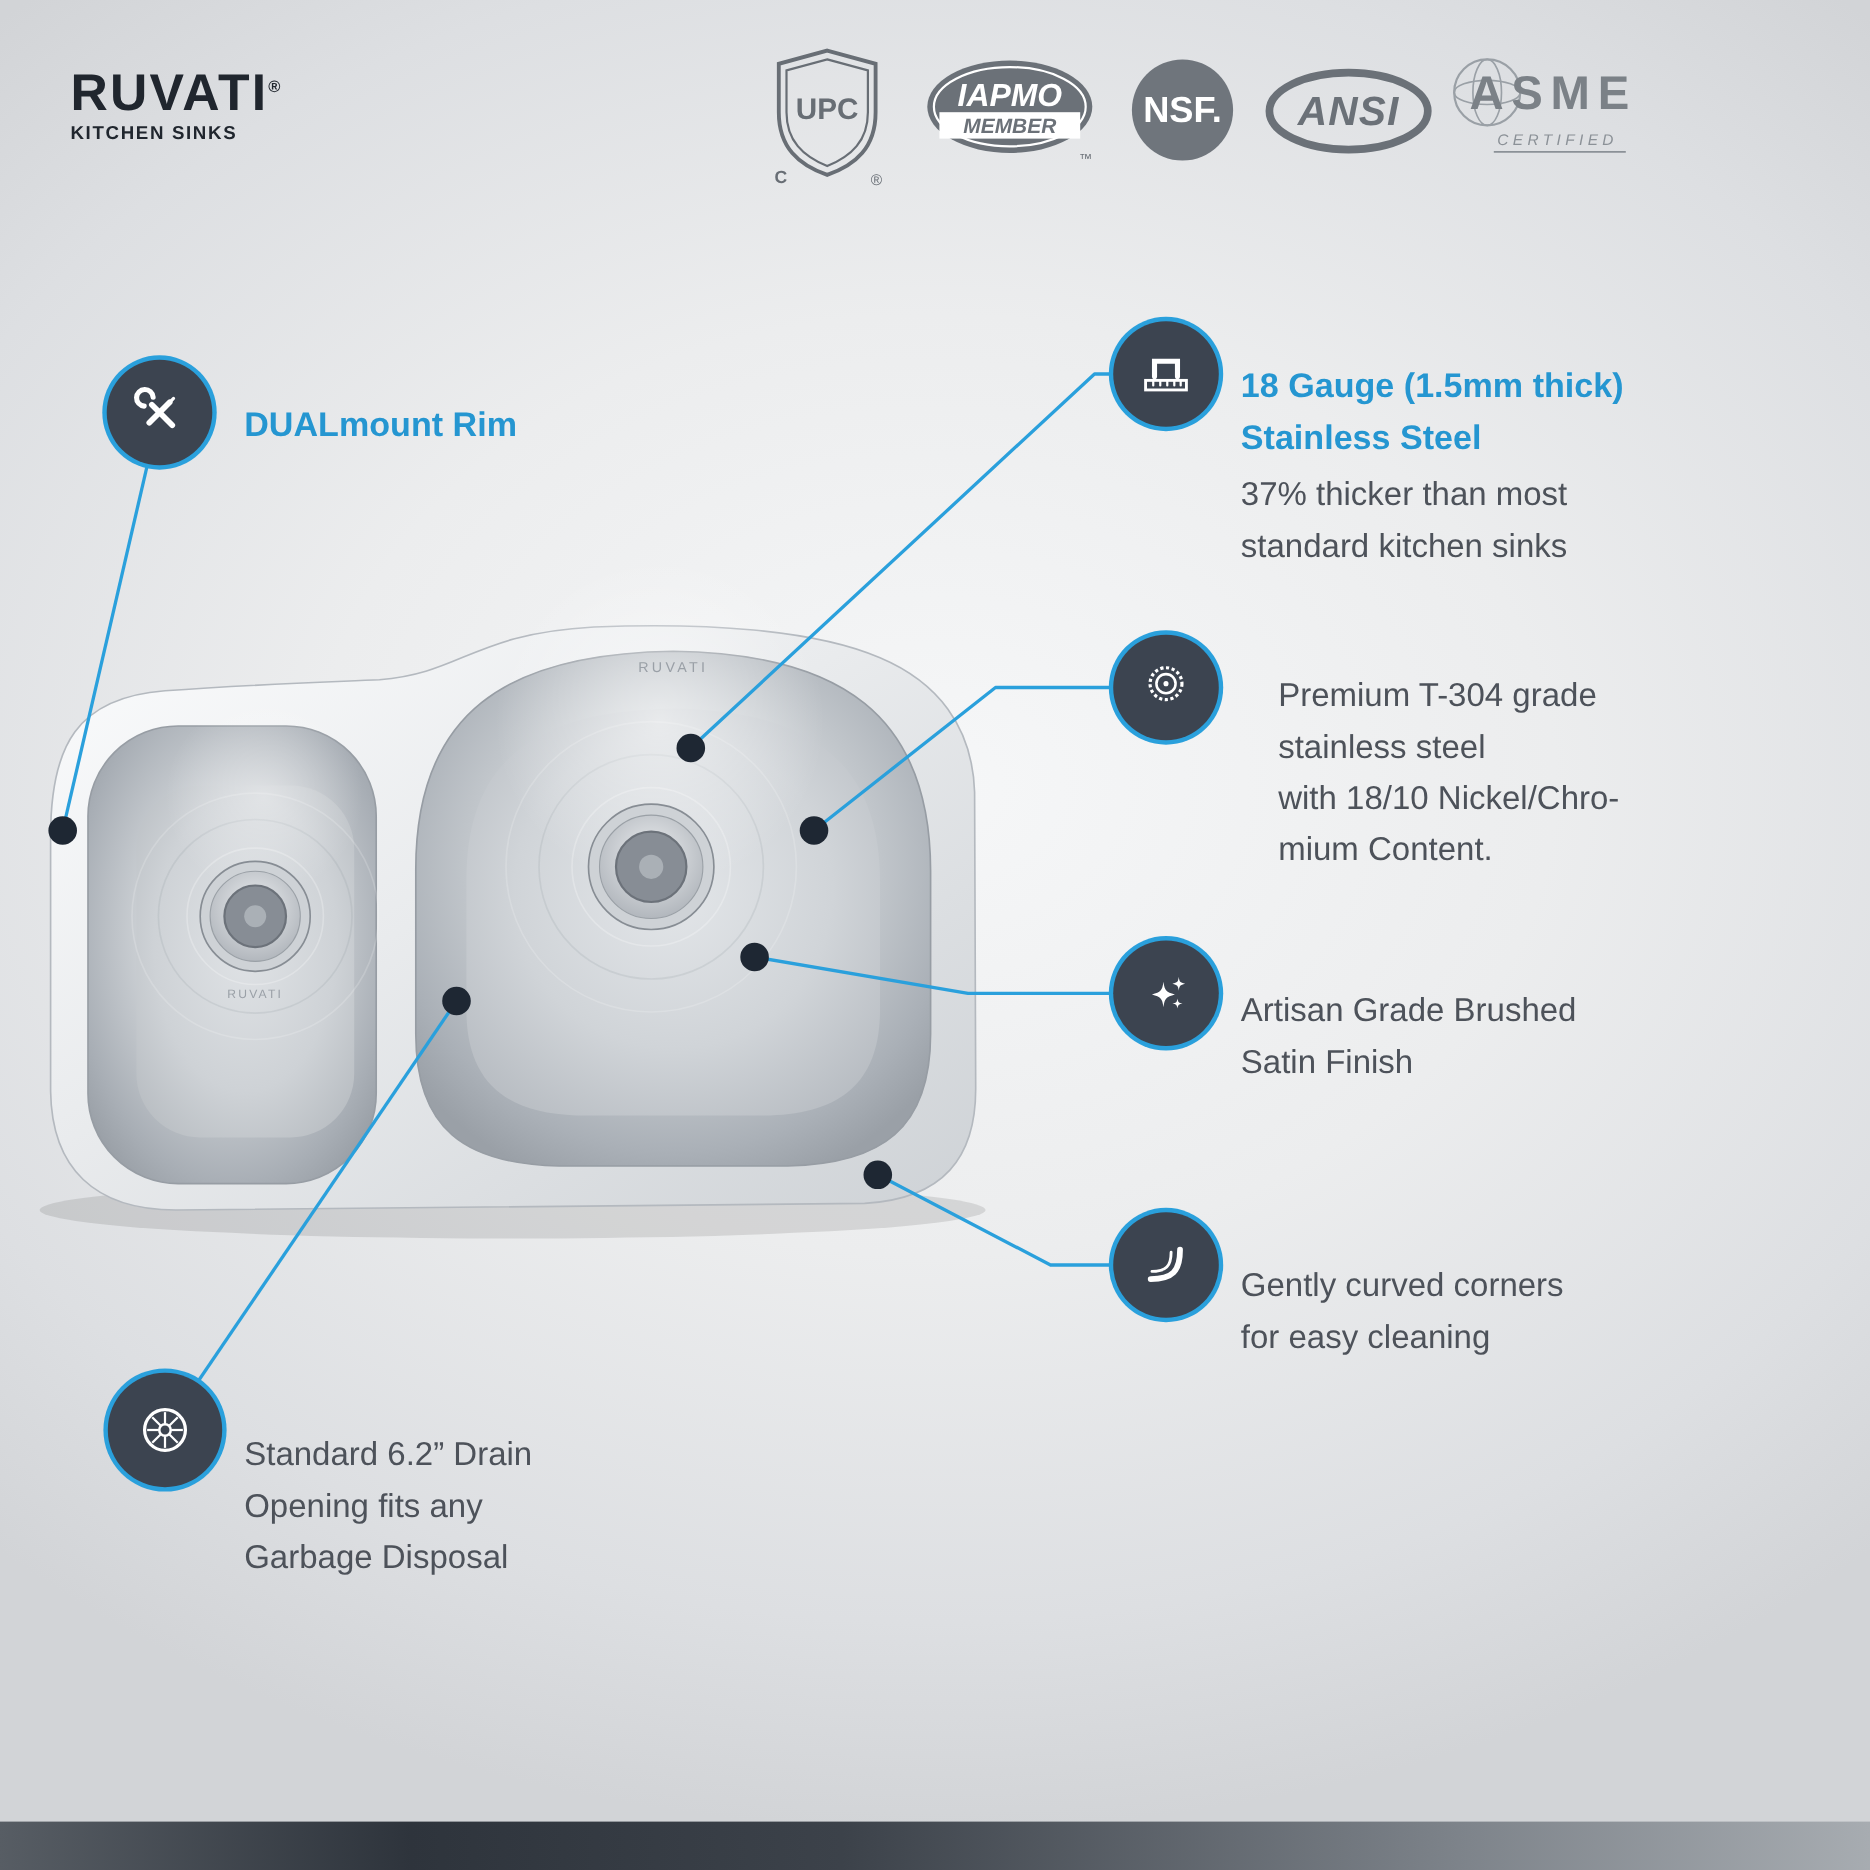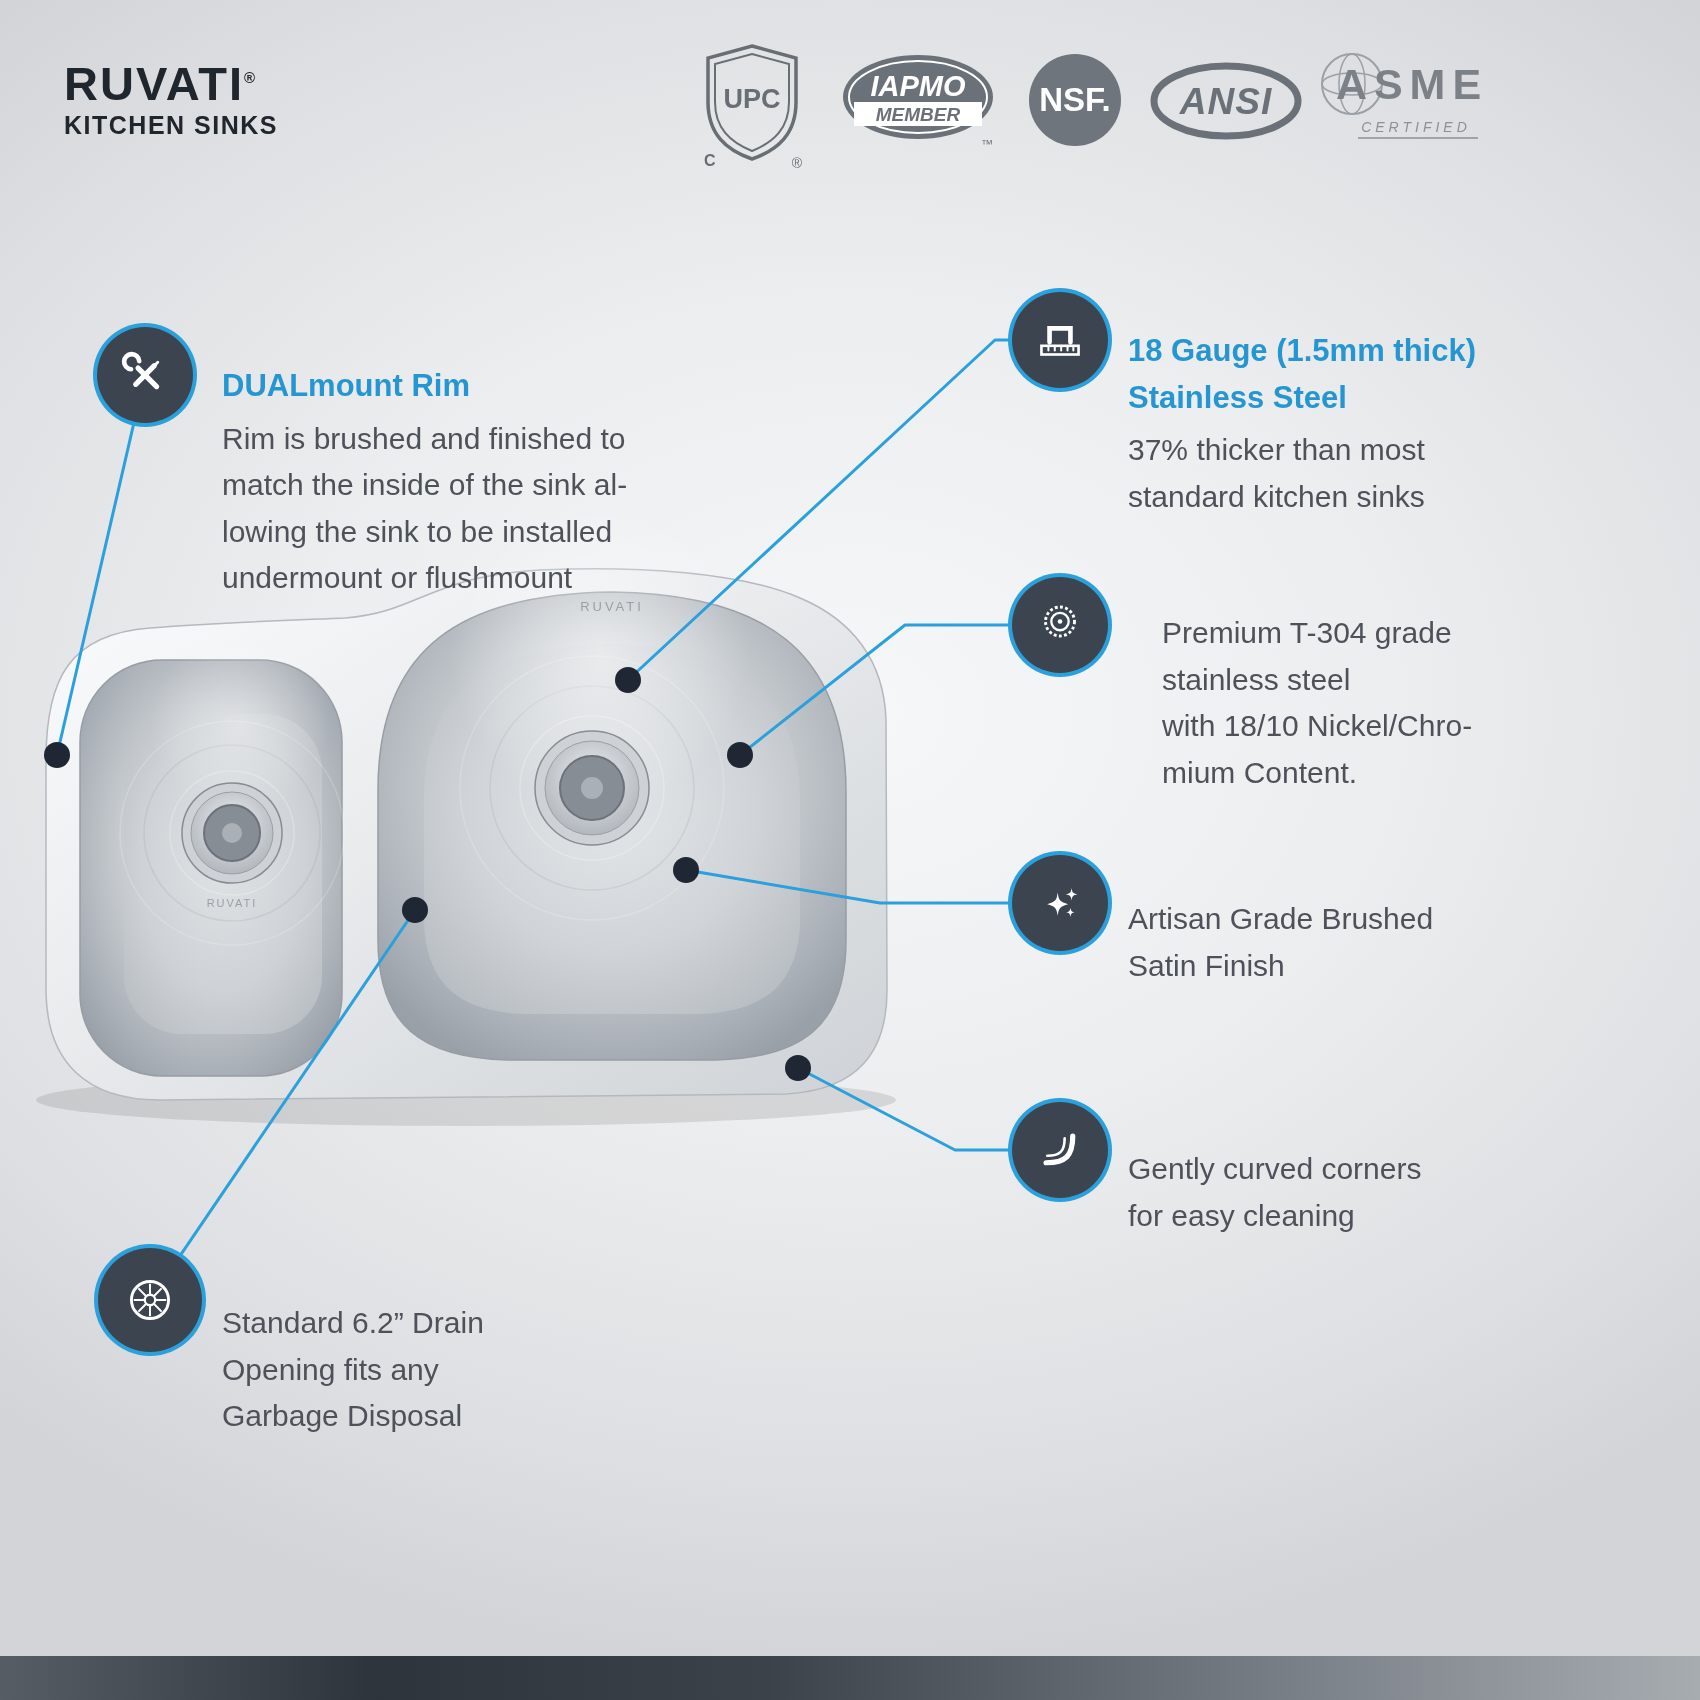--- a/index.html
+++ b/index.html
@@ -9,21 +9,21 @@
     font-family:"Liberation Sans", sans-serif;
   }
   .bottom-bar {
     position:absolute; left:0; bottom:0; width:100%; height:44px; z-index:4;
     background: linear-gradient(90deg, #575d64 0%, #2e343c 22%, #3c424a 45%, #7d838a 78%, #a7acb1 100%);
   }
   
   .logo { position:absolute; left:64px; top:60px; color:#20262e; z-index:2; }
   .logo-brand { font-size:47px; font-weight:bold; letter-spacing:2px; line-height:1; }
   .logo-reg { font-size:15px; vertical-align:super; font-weight:bold; }
-  .logo-tag { font-size:25px; font-weight:bold; letter-spacing:1.5px; margin-top:4px; }
+  .logo-tag { font-size:17px; font-weight:bold; letter-spacing:1.5px; margin-top:4px; }
   
   .cert { position:absolute; z-index:2; }
   .cert text { font-family:"Liberation Sans", sans-serif; }
   
   .icon-circle {
     position:absolute; width:96px; height:96px; border-radius:50%;
     background:#3c4450; box-shadow:0 0 0 4px #2aa0dc;
     display:flex; align-items:center; justify-content:center; z-index:3;
   }
   .icon-circle svg { width:58px; height:58px; display:block; }
@@ -249,24 +249,20 @@
           <line x1="57" y1="57" x2="70" y2="70"></line>
           <line x1="70" y1="30" x2="57" y2="43"></line>
           <line x1="43" y1="57" x2="30" y2="70"></line>
         </g>
       </g>
     </svg>
   </div>
 
   <div class="callout-text" style="left:222px; top:315px; width:470px;">
     <p class="co-title">DUALmount Rim</p>
-    <p class="co-body">Rim is brushed and finished to
-match the inside of the sink al-
-lowing the sink to be installed
-undermount or flushmount</p>
   </div>
 
   <div class="callout-text" style="left:1128px; top:280px; width:400px;">
     <p class="co-title">18 Gauge (1.5mm thick)
 Stainless Steel</p>
     <p class="co-body">37% thicker than most
 standard kitchen sinks</p>
   </div>
 
   <div class="callout-text" style="left:1162px; top:562px; width:380px;">

